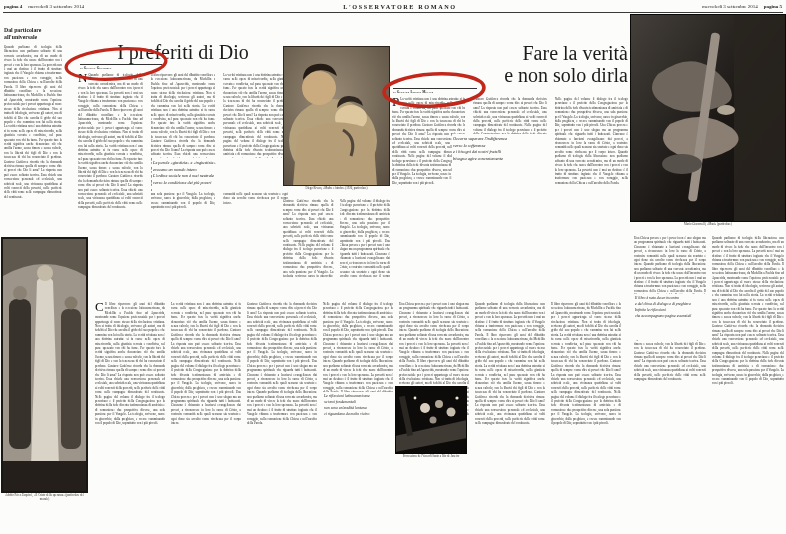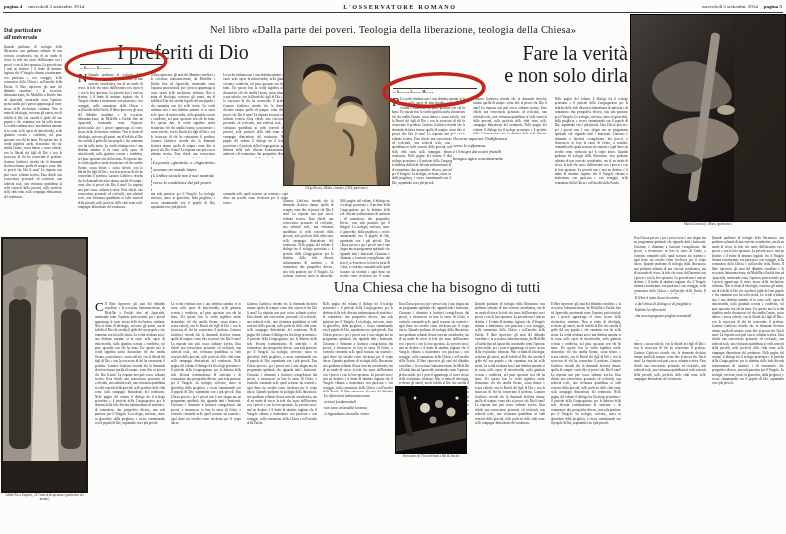--- a/index.html
+++ b/index.html
@@ -50,21 +50,20 @@
     <b>pagina 4</b>
     <span>mercoledì 3 settembre 2014</span>
   </div>
   <div class="abs masthead" style="left:300px;top:3px;width:200px;">L'OSSERVATORE ROMANO</div>
   <div class="abs folio" style="right:4px;top:4px;">
     <span>mercoledì 3 settembre 2014</span>
     <b>pagina 5</b>
   </div>
   <div class="abs header-rule" style="left:3px;right:3px;top:12px;"></div>
 
-  <div class="abs kicker" style="left:93px;top:24px;width:600px;">Nel libro «Dalla parte dei poveri. Teologia della liberazione, teologia della Chiesa»</div>
 
   <div class="abs sb-title" style="left:4px;top:27px;width:58px;">Dal particolare all'universale</div>
   <div class="abs sb-body" style="left:4px;top:45px;width:58px;height:190px;">Quando parliamo di teologia della liberazione non parliamo soltanto di una corrente accademica, ma di un modo di vivere la fede che nasce dall'incontro con i poveri e con la loro speranza. La povertà non è mai un destino: è il frutto di strutture ingiuste che il Vangelo chiama a trasformare con pazienza e con coraggio, nella comunione della Chiesa e nell'ascolto della Parola. Il libro ripercorre gli anni del dibattito conciliare e la recezione latinoamericana, da Medellín a Puebla fino ad Aparecida, mostrando come l'opzione preferenziale per i poveri appartenga al cuore stesso della rivelazione cristiana. Non si tratta di ideologia, scrivono gli autori, ma di fedeltà al Dio che ascolta il grido del suo popolo e che cammina con lui nella storia. La verità cristiana non è una dottrina astratta: si fa carne nelle opere di misericordia, nella giustizia cercata e condivisa, nel pane spezzato con chi ha fame. Per questo fare la verità significa anche denunciare ciò che umilia l'uomo, senza timore e senza calcolo, con la libertà dei figli di Dio e con la tenerezza di chi ha conosciuto il perdono. Gustavo Gutiérrez ricorda che la domanda decisiva rimane quella di sempre: come dire ai poveri che Dio li ama? La risposta non può essere soltanto teorica. Essa chiede una conversione personale ed ecclesiale, una sobrietà reale, una vicinanza quotidiana ai volti concreti della povertà, nelle periferie delle città come nelle campagne dimenticate del continente.</div>
 
   <figure class="abs" style="left:1px;top:237px;width:87px;">
     <svg width="87" height="256" viewBox="0 0 87 256">
       <rect x="0" y="0" width="87" height="256" fill="#9d958a"></rect>
       <path d="M0,0 h87 v40 q-43,-26 -87,0 z" fill="#5f584e"></path>
       <rect x="8" y="62" width="22" height="150" rx="8" fill="#37322b"></rect>
       <circle cx="19" cy="56" r="7" fill="#8b8174"></circle>
@@ -153,21 +152,20 @@
 
   <div class="abs cols" style="left:634px;top:236px;width:150px;height:294px;gap:6px;">
     <div class="col"><span>Una Chiesa povera e per i poveri non è uno slogan ma un programma spirituale che riguarda tutti i battezzati. Ciascuno è chiamato a lasciarsi evangelizzare dai poveri, a riconoscere in loro la carne di Cristo, a costruire comunità nelle quali nessuno sia scartato e ogni dono sia accolto come ricchezza per il corpo intero. Quando parliamo di teologia della liberazione non parliamo soltanto di una corrente accademica, ma di un modo di vivere la fede che nasce dall'incontro con i poveri e con la loro speranza. La povertà non è mai un destino: è il frutto di strutture ingiuste che il Vangelo chiama a trasformare con pazienza e con coraggio, nella comunione della Chiesa e nell'ascolto della Parola. Il libro ripercorre gli anni del dibattito conciliare e la recezione latinoamericana, da Medellín a Puebla fino ad Aparecida, mostrando come l'opzione preferenziale per i poveri appartenga al cuore stesso della rivelazione cristiana. Non si tratta di ideologia, scrivono gli autori, ma di fedeltà al Dio che ascolta il grido del suo popolo e che cammina con lui nella storia. La verità cristiana non è una dottrina astratta: si fa carne nelle opere di misericordia, nella giustizia cercata e condivisa, nel pane spezzato con chi ha fame. Per questo fare la verità significa anche denunciare ciò che umilia l'uomo, senza timore e senza calcolo, con la libertà dei figli di Dio e con la tenerezza di chi ha conosciuto il perdono. Gustavo Gutiérrez ricorda che la domanda decisiva rimane quella di sempre: come dire ai poveri che Dio li ama? La risposta non può essere soltanto teorica. Essa chiede una conversione personale ed ecclesiale, una sobrietà reale, una vicinanza quotidiana ai volti concreti della povertà, nelle periferie delle città come nelle campagne dimenticate del continente.</span></div>
     <div class="col"><span>Quando parliamo di teologia della liberazione non parliamo soltanto di una corrente accademica, ma di un modo di vivere la fede che nasce dall'incontro con i poveri e con la loro speranza. La povertà non è mai un destino: è il frutto di strutture ingiuste che il Vangelo chiama a trasformare con pazienza e con coraggio, nella comunione della Chiesa e nell'ascolto della Parola. Il libro ripercorre gli anni del dibattito conciliare e la recezione latinoamericana, da Medellín a Puebla fino ad Aparecida, mostrando come l'opzione preferenziale per i poveri appartenga al cuore stesso della rivelazione cristiana. Non si tratta di ideologia, scrivono gli autori, ma di fedeltà al Dio che ascolta il grido del suo popolo e che cammina con lui nella storia. La verità cristiana non è una dottrina astratta: si fa carne nelle opere di misericordia, nella giustizia cercata e condivisa, nel pane spezzato con chi ha fame. Per questo fare la verità significa anche denunciare ciò che umilia l'uomo, senza timore e senza calcolo, con la libertà dei figli di Dio e con la tenerezza di chi ha conosciuto il perdono. Gustavo Gutiérrez ricorda che la domanda decisiva rimane quella di sempre: come dire ai poveri che Dio li ama? La risposta non può essere soltanto teorica. Essa chiede una conversione personale ed ecclesiale, una sobrietà reale, una vicinanza quotidiana ai volti concreti della povertà, nelle periferie delle città come nelle campagne dimenticate del continente. Nelle pagine del volume il dialogo fra il teologo peruviano e il prefetto della Congregazione per la dottrina della fede diventa testimonianza di amicizia e di comunione: due prospettive diverse, una sola passione per il Vangelo. La teologia, scrivono, nasce in ginocchio, dalla preghiera, e cresce camminando con il popolo di Dio, soprattutto con i più piccoli.</span></div>
   </div>
   <div class="abs pull" style="left:634px;top:294px;width:72px;height:44px;font-size:3.8px;">Il libro è nato da un incontro
 e dal clima di dialogo e di preghiera
 Infinite le riflessioni
 che accompagnano pagine essenziali</div>
 
-  <div class="abs title t-bottom" style="left:242px;top:279px;width:390px;">Una Chiesa che ha bisogno di tutti</div>
   <div class="abs cols" style="left:95px;top:302px;width:526px;height:228px;gap:6px;">
     <div class="col"><span class="dropcap">C</span><span>Il libro ripercorre gli anni del dibattito conciliare e la recezione latinoamericana, da Medellín a Puebla fino ad Aparecida, mostrando come l'opzione preferenziale per i poveri appartenga al cuore stesso della rivelazione cristiana. Non si tratta di ideologia, scrivono gli autori, ma di fedeltà al Dio che ascolta il grido del suo popolo e che cammina con lui nella storia. La verità cristiana non è una dottrina astratta: si fa carne nelle opere di misericordia, nella giustizia cercata e condivisa, nel pane spezzato con chi ha fame. Per questo fare la verità significa anche denunciare ciò che umilia l'uomo, senza timore e senza calcolo, con la libertà dei figli di Dio e con la tenerezza di chi ha conosciuto il perdono. Gustavo Gutiérrez ricorda che la domanda decisiva rimane quella di sempre: come dire ai poveri che Dio li ama? La risposta non può essere soltanto teorica. Essa chiede una conversione personale ed ecclesiale, una sobrietà reale, una vicinanza quotidiana ai volti concreti della povertà, nelle periferie delle città come nelle campagne dimenticate del continente. Nelle pagine del volume il dialogo fra il teologo peruviano e il prefetto della Congregazione per la dottrina della fede diventa testimonianza di amicizia e di comunione: due prospettive diverse, una sola passione per il Vangelo. La teologia, scrivono, nasce in ginocchio, dalla preghiera, e cresce camminando con il popolo di Dio, soprattutto con i più piccoli.</span></div>
     <div class="col"><span>La verità cristiana non è una dottrina astratta: si fa carne nelle opere di misericordia, nella giustizia cercata e condivisa, nel pane spezzato con chi ha fame. Per questo fare la verità significa anche denunciare ciò che umilia l'uomo, senza timore e senza calcolo, con la libertà dei figli di Dio e con la tenerezza di chi ha conosciuto il perdono. Gustavo Gutiérrez ricorda che la domanda decisiva rimane quella di sempre: come dire ai poveri che Dio li ama? La risposta non può essere soltanto teorica. Essa chiede una conversione personale ed ecclesiale, una sobrietà reale, una vicinanza quotidiana ai volti concreti della povertà, nelle periferie delle città come nelle campagne dimenticate del continente. Nelle pagine del volume il dialogo fra il teologo peruviano e il prefetto della Congregazione per la dottrina della fede diventa testimonianza di amicizia e di comunione: due prospettive diverse, una sola passione per il Vangelo. La teologia, scrivono, nasce in ginocchio, dalla preghiera, e cresce camminando con il popolo di Dio, soprattutto con i più piccoli. Una Chiesa povera e per i poveri non è uno slogan ma un programma spirituale che riguarda tutti i battezzati. Ciascuno è chiamato a lasciarsi evangelizzare dai poveri, a riconoscere in loro la carne di Cristo, a costruire comunità nelle quali nessuno sia scartato e ogni dono sia accolto come ricchezza per il corpo intero.</span></div>
     <div class="col"><span>Gustavo Gutiérrez ricorda che la domanda decisiva rimane quella di sempre: come dire ai poveri che Dio li ama? La risposta non può essere soltanto teorica. Essa chiede una conversione personale ed ecclesiale, una sobrietà reale, una vicinanza quotidiana ai volti concreti della povertà, nelle periferie delle città come nelle campagne dimenticate del continente. Nelle pagine del volume il dialogo fra il teologo peruviano e il prefetto della Congregazione per la dottrina della fede diventa testimonianza di amicizia e di comunione: due prospettive diverse, una sola passione per il Vangelo. La teologia, scrivono, nasce in ginocchio, dalla preghiera, e cresce camminando con il popolo di Dio, soprattutto con i più piccoli. Una Chiesa povera e per i poveri non è uno slogan ma un programma spirituale che riguarda tutti i battezzati. Ciascuno è chiamato a lasciarsi evangelizzare dai poveri, a riconoscere in loro la carne di Cristo, a costruire comunità nelle quali nessuno sia scartato e ogni dono sia accolto come ricchezza per il corpo intero. Quando parliamo di teologia della liberazione non parliamo soltanto di una corrente accademica, ma di un modo di vivere la fede che nasce dall'incontro con i poveri e con la loro speranza. La povertà non è mai un destino: è il frutto di strutture ingiuste che il Vangelo chiama a trasformare con pazienza e con coraggio, nella comunione della Chiesa e nell'ascolto della Parola.</span></div>
     <div class="col"><span>Nelle pagine del volume il dialogo fra il teologo peruviano e il prefetto della Congregazione per la dottrina della fede diventa testimonianza di amicizia e di comunione: due prospettive diverse, una sola passione per il Vangelo. La teologia, scrivono, nasce in ginocchio, dalla preghiera, e cresce camminando con il popolo di Dio, soprattutto con i più piccoli. Una Chiesa povera e per i poveri non è uno slogan ma un programma spirituale che riguarda tutti i battezzati. Ciascuno è chiamato a lasciarsi evangelizzare dai poveri, a riconoscere in loro la carne di Cristo, a costruire comunità nelle quali nessuno sia scartato e ogni dono sia accolto come ricchezza per il corpo intero. Quando parliamo di teologia della liberazione non parliamo soltanto di una corrente accademica, ma di un modo di vivere la fede che nasce dall'incontro con i poveri e con la loro speranza. La povertà non è mai un destino: è il frutto di strutture ingiuste che il Vangelo chiama a trasformare con pazienza e con coraggio, nella comunione della Chiesa e nell'ascolto della Parola. Il libro ripercorre gli anni del dibattito conciliare e la recezione latinoamericana, da Medellín a Puebla fino ad Aparecida, mostrando come l'opzione preferenziale per i poveri appartenga al cuore stesso della rivelazione cristiana. Non si tratta di ideologia, scrivono gli autori, ma di fedeltà al Dio che ascolta il grido del suo popolo e che cammina con lui nella storia.</span></div>
     <div class="col"><span>Una Chiesa povera e per i poveri non è uno slogan ma un programma spirituale che riguarda tutti i battezzati. Ciascuno è chiamato a lasciarsi evangelizzare dai poveri, a riconoscere in loro la carne di Cristo, a costruire comunità nelle quali nessuno sia scartato e ogni dono sia accolto come ricchezza per il corpo intero. Quando parliamo di teologia della liberazione non parliamo soltanto di una corrente accademica, ma di un modo di vivere la fede che nasce dall'incontro con i poveri e con la loro speranza. La povertà non è mai un destino: è il frutto di strutture ingiuste che il Vangelo chiama a trasformare con pazienza e con coraggio, nella comunione della Chiesa e nell'ascolto della Parola. Il libro ripercorre gli anni del dibattito conciliare e la recezione latinoamericana, da Medellín a Puebla fino ad Aparecida, mostrando come l'opzione preferenziale per i poveri appartenga al cuore stesso della rivelazione cristiana. Non si tratta di ideologia, scrivono gli autori, ma di fedeltà al Dio che ascolta il grido del suo popolo e che cammina con lui nella storia. La verità cristiana non è una dottrina astratta: si fa carne nelle opere di misericordia, nella giustizia cercata e condivisa, nel pane spezzato con chi ha fame. Per questo fare la verità significa anche denunciare ciò che umilia l'uomo, senza timore e senza calcolo, con la libertà dei figli di Dio e con la tenerezza di chi ha conosciuto il perdono.</span></div>
     <div class="col"><span>Quando parliamo di teologia della liberazione non parliamo soltanto di una corrente accademica, ma di un modo di vivere la fede che nasce dall'incontro con i poveri e con la loro speranza. La povertà non è mai un destino: è il frutto di strutture ingiuste che il Vangelo chiama a trasformare con pazienza e con coraggio, nella comunione della Chiesa e nell'ascolto della Parola. Il libro ripercorre gli anni del dibattito conciliare e la recezione latinoamericana, da Medellín a Puebla fino ad Aparecida, mostrando come l'opzione preferenziale per i poveri appartenga al cuore stesso della rivelazione cristiana. Non si tratta di ideologia, scrivono gli autori, ma di fedeltà al Dio che ascolta il grido del suo popolo e che cammina con lui nella storia. La verità cristiana non è una dottrina astratta: si fa carne nelle opere di misericordia, nella giustizia cercata e condivisa, nel pane spezzato con chi ha fame. Per questo fare la verità significa anche denunciare ciò che umilia l'uomo, senza timore e senza calcolo, con la libertà dei figli di Dio e con la tenerezza di chi ha conosciuto il perdono. Gustavo Gutiérrez ricorda che la domanda decisiva rimane quella di sempre: come dire ai poveri che Dio li ama? La risposta non può essere soltanto teorica. Essa chiede una conversione personale ed ecclesiale, una sobrietà reale, una vicinanza quotidiana ai volti concreti della povertà, nelle periferie delle città come nelle campagne dimenticate del continente.</span></div>
     <div class="col"><span>Il libro ripercorre gli anni del dibattito conciliare e la recezione latinoamericana, da Medellín a Puebla fino ad Aparecida, mostrando come l'opzione preferenziale per i poveri appartenga al cuore stesso della rivelazione cristiana. Non si tratta di ideologia, scrivono gli autori, ma di fedeltà al Dio che ascolta il grido del suo popolo e che cammina con lui nella storia. La verità cristiana non è una dottrina astratta: si fa carne nelle opere di misericordia, nella giustizia cercata e condivisa, nel pane spezzato con chi ha fame. Per questo fare la verità significa anche denunciare ciò che umilia l'uomo, senza timore e senza calcolo, con la libertà dei figli di Dio e con la tenerezza di chi ha conosciuto il perdono. Gustavo Gutiérrez ricorda che la domanda decisiva rimane quella di sempre: come dire ai poveri che Dio li ama? La risposta non può essere soltanto teorica. Essa chiede una conversione personale ed ecclesiale, una sobrietà reale, una vicinanza quotidiana ai volti concreti della povertà, nelle periferie delle città come nelle campagne dimenticate del continente. Nelle pagine del volume il dialogo fra il teologo peruviano e il prefetto della Congregazione per la dottrina della fede diventa testimonianza di amicizia e di comunione: due prospettive diverse, una sola passione per il Vangelo. La teologia, scrivono, nasce in ginocchio, dalla preghiera, e cresce camminando con il popolo di Dio, soprattutto con i più piccoli.</span></div>
   </div>
   <div class="abs pull" style="left:323px;top:392px;width:72px;height:42px;font-size:3.8px;">Le riflessioni latinoamericane

